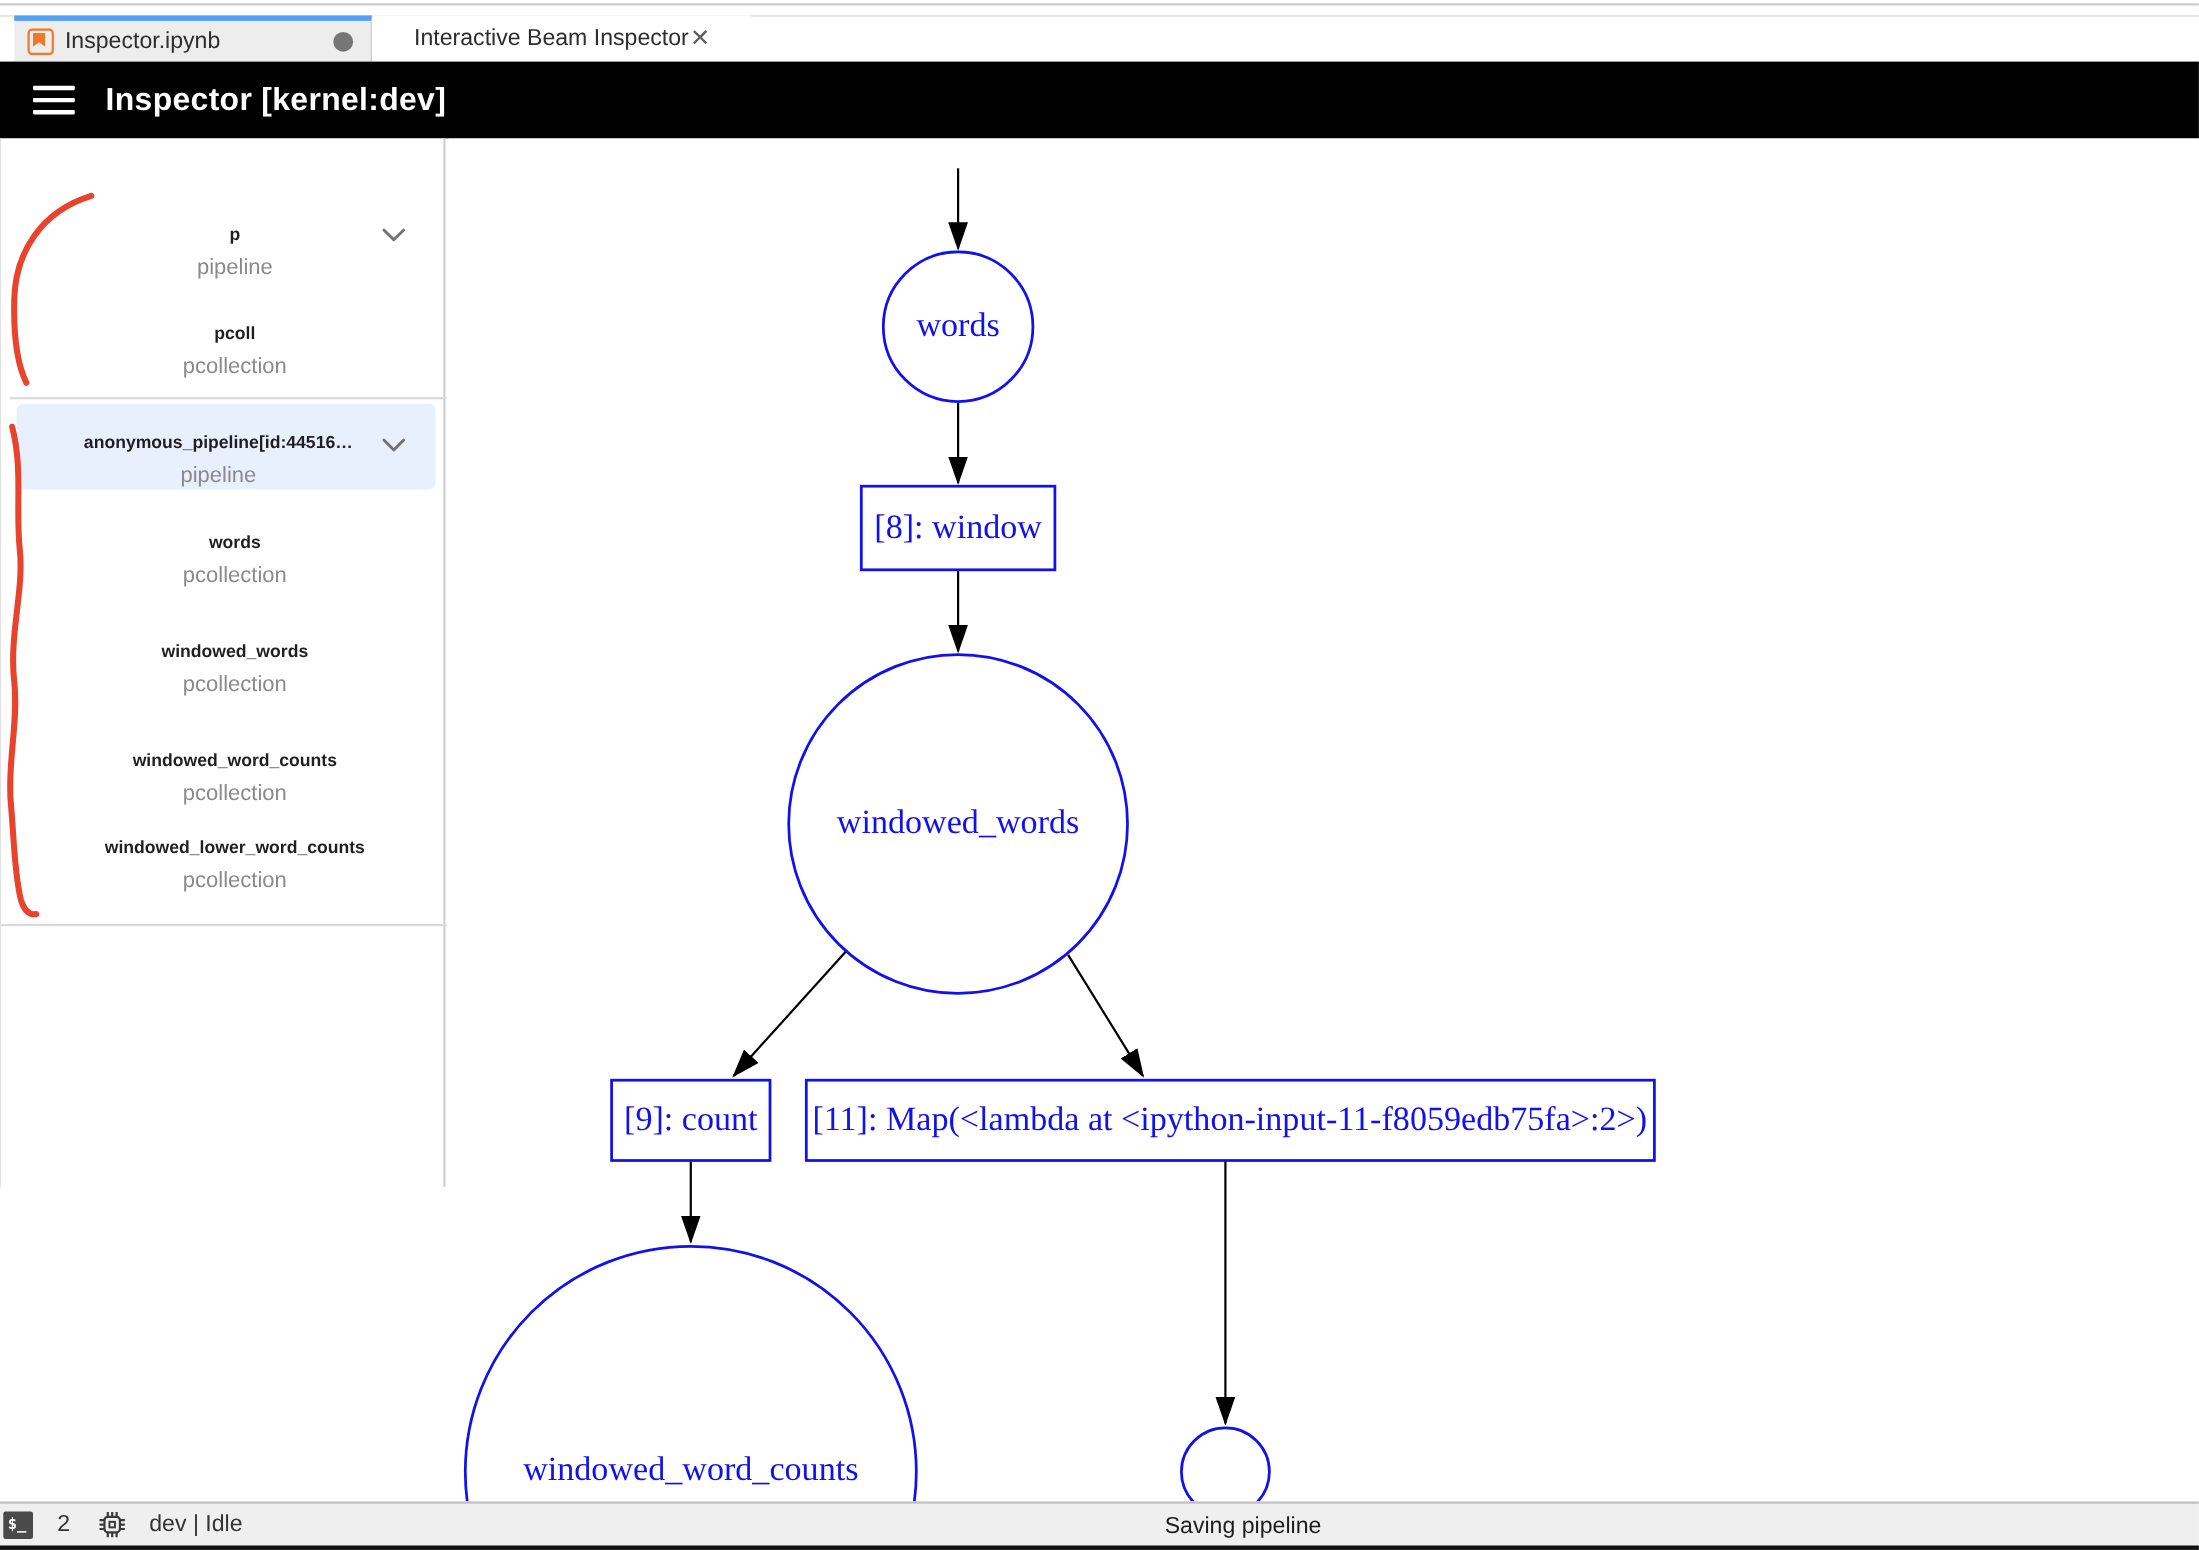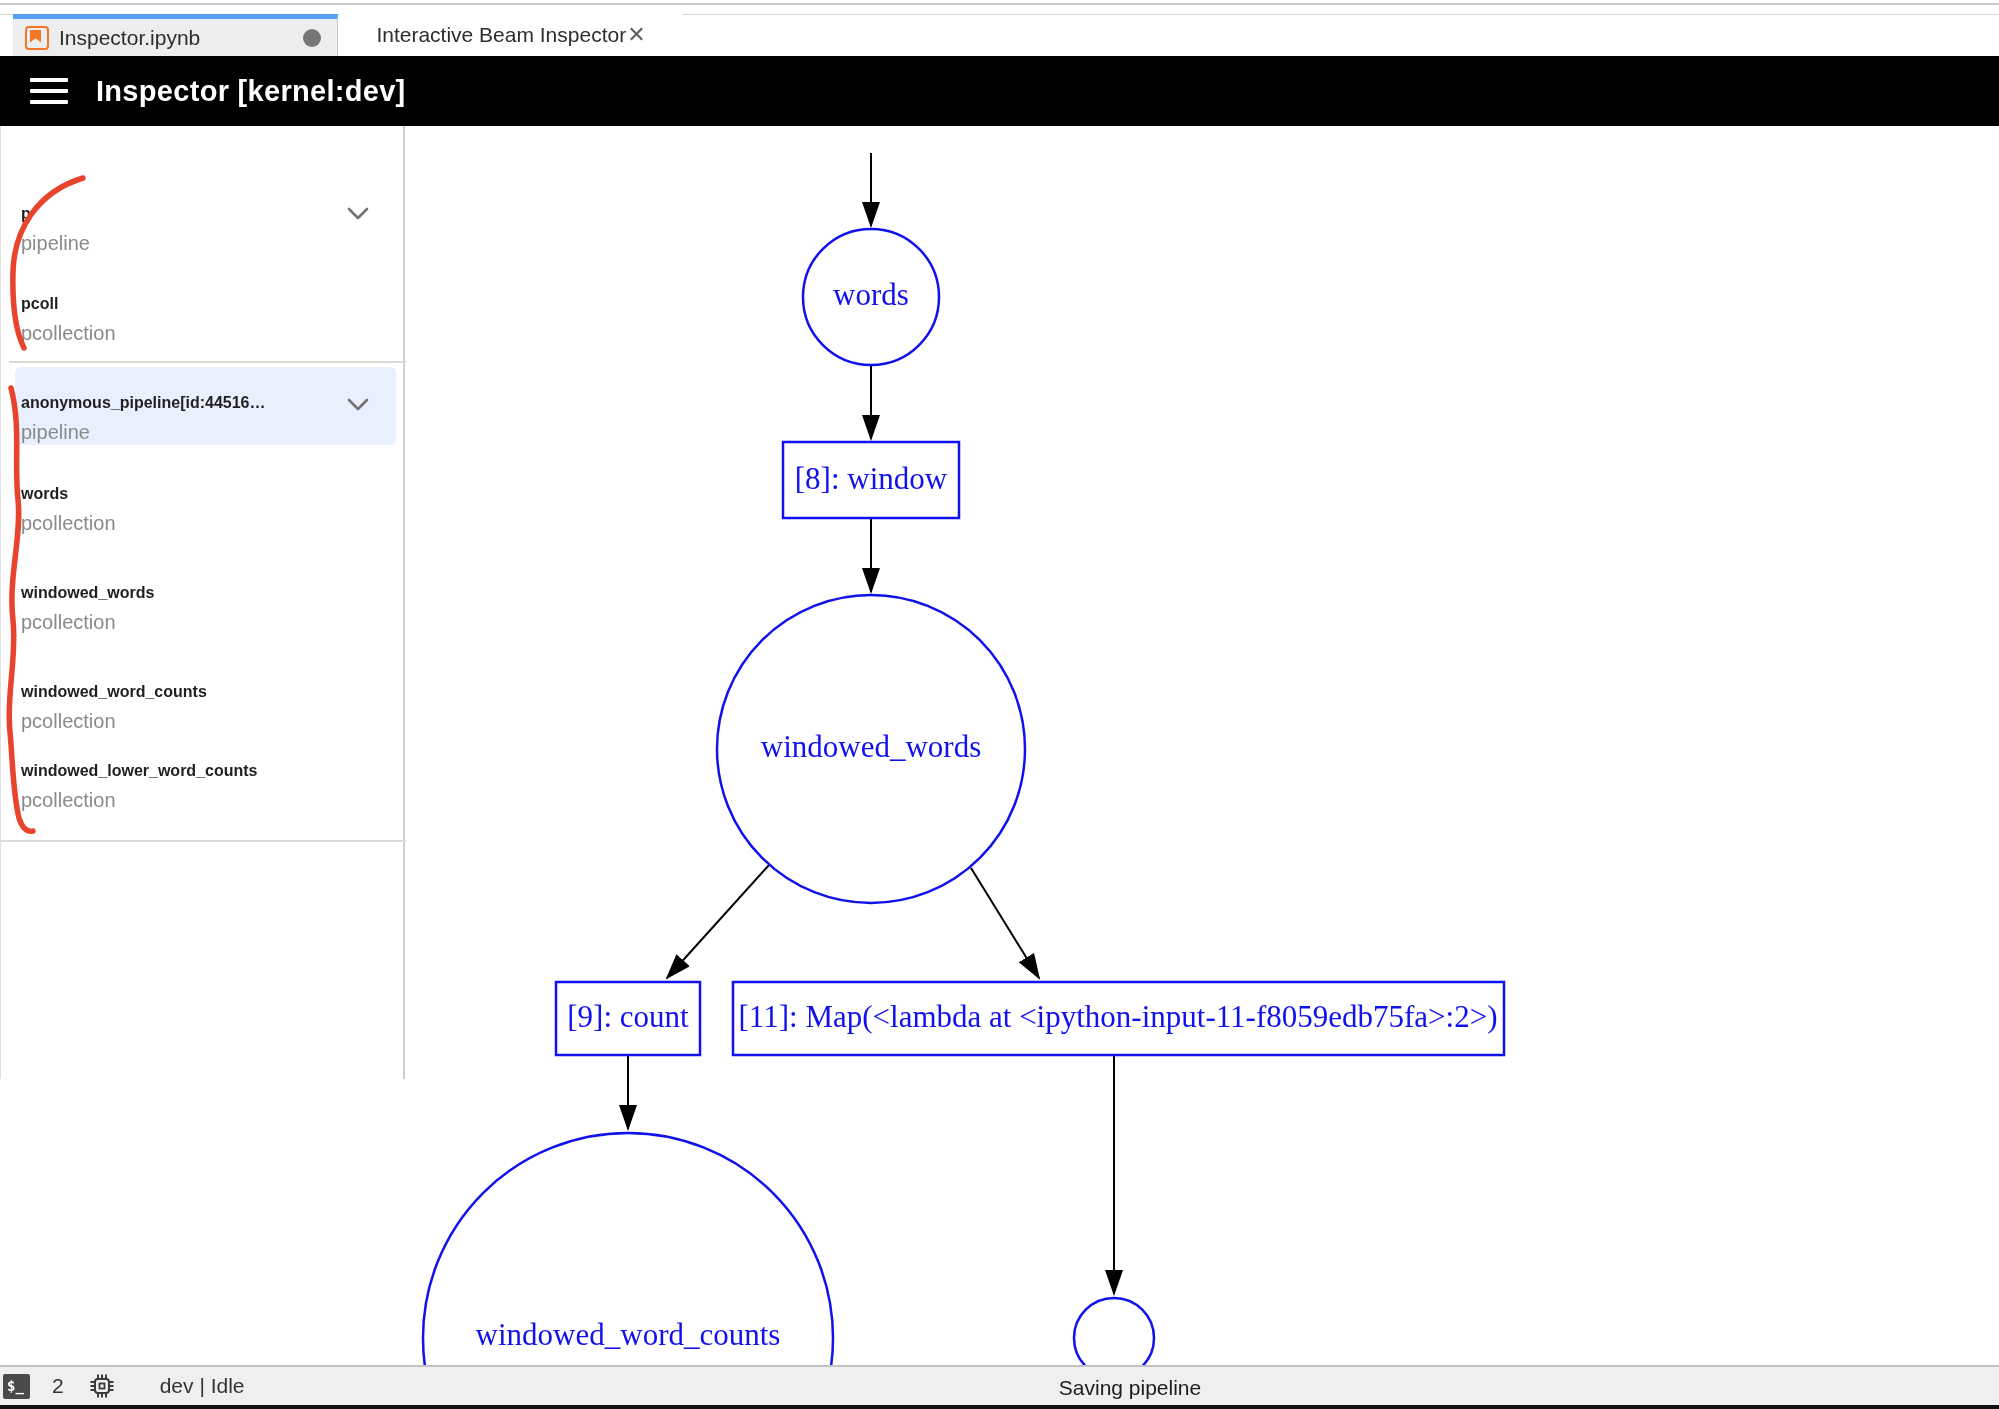--- a/index.html
+++ b/index.html
@@ -29,42 +29,42 @@
   
   .appheader { position:absolute; left:0; top:56px; width:1999px; height:70px; background:#000000;
                display:flex; align-items:center; }
   .hamburger { width:38px; margin-left:30px; cursor:pointer; }
   .hamburger .bar { height:4px; background:#fff; border-radius:1px; margin:7px 0; }
   .apptitle { color:#fff; font-size:29px; font-weight:700; margin-left:28px; letter-spacing:.3px; }
 
   
   .content { position:absolute; left:0; top:126px; width:1999px; height:1239px; background:#fff; }
   .sidebar { position:absolute; left:0; top:0; width:405px; height:953px; background:#fff;
-             border-right:2px solid #cfcfcf; border-left:1px solid #e0e0e0; }
+             border-right:2px solid #cfcfcf; border-left:1px solid #e0e0e0;text-align:center; }
   .sb-item { position:absolute; left:0; width:405px; padding-left:20px; }
   .sb-name { font-size:16px; font-weight:700; color:#1f1f1f; white-space:nowrap; overflow:hidden; }
   .sb-type { font-size:20px; color:#8a8a8a; margin-top:9px; }
   .sb-divider { position:absolute; left:8px; width:397px; height:2px; background:#dadada; }
   .sb-highlight { position:absolute; left:14px; width:381px; height:78px; background:#e8f0fe; border-radius:6px; }
   .chevron { position:absolute; left:346px; }
   .annot-svg { position:absolute; left:0; top:0; width:405px; height:1239px; pointer-events:none; }
 
   .mainarea { position:absolute; left:408px; top:0; width:1591px; height:1239px; background:#fff; }
 
   
   .statusbar { position:absolute; left:0; top:1365px; width:1999px; height:44px;
                background:#efefef; border-top:2px solid #c2c2c2; }
   .statusbar .blackedge { position:absolute; left:0; bottom:0; width:1999px; height:4px; background:#101010; }
   .sb-left { position:absolute; left:3px; top:5px; display:flex; align-items:center; }
   .term-icon { width:27px; height:25px; background:#4a4a4a; border-radius:2px; color:#fff;
                font-family:"DejaVu Sans Mono", monospace; font-size:14px; line-height:25px;
                padding-left:4px; font-weight:700; }
   .kernel-count { font-size:21px; color:#333; margin-left:22px; }
   .chip-icon { margin-left:24px; display:block; }
-  .kernel-status { font-size:21px; color:#333; margin-left:44px; }
+  .kernel-status { font-size:21px; color:#333; margin-left:20px; }
   .save-msg { position:absolute; left:1130px; top:9px; transform:translateX(-50%);
               font-size:21px; color:#1c1c1c; }
 
   text.node-label { font-family:"Liberation Serif", serif; fill:#1111ee; }
 </style>
 </head>
 <body>
 
 <div class="top-strip">
   <div class="hairline"></div>

